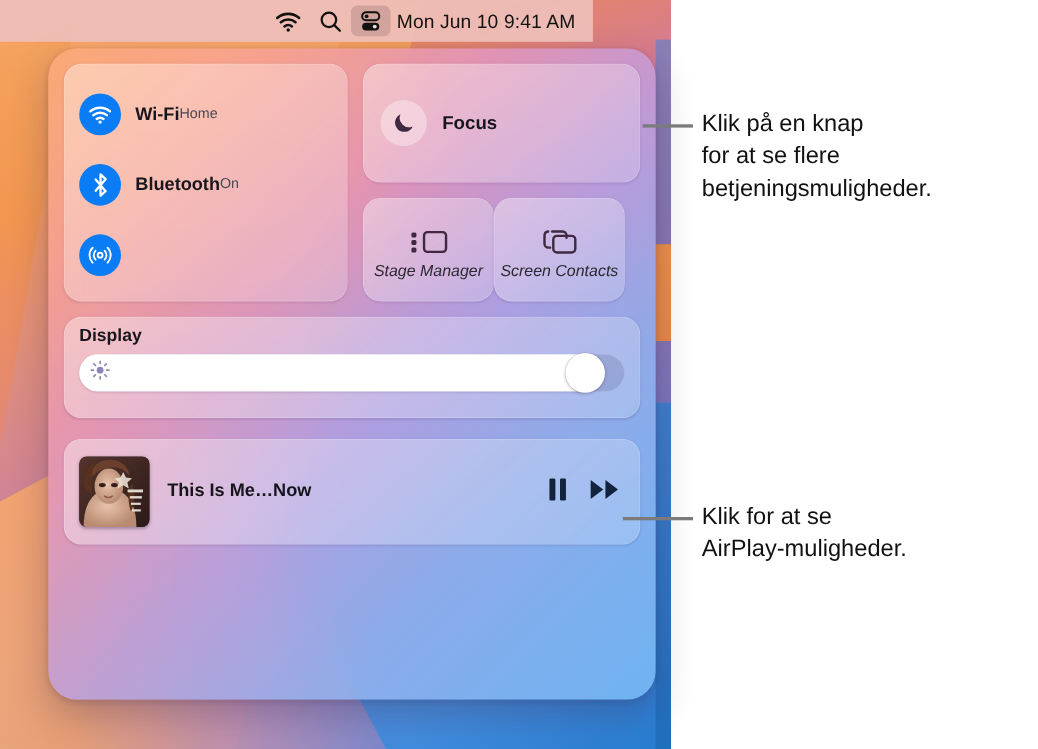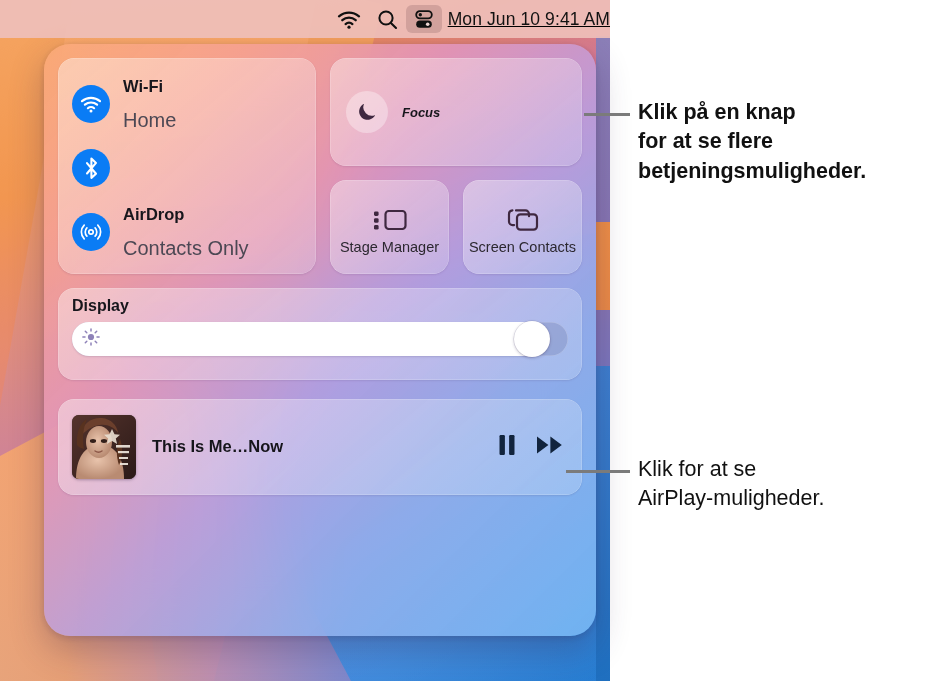--- a/index.html
+++ b/index.html
@@ -57,26 +57,25 @@
     position:absolute;left:596px;top:310px;width:18px;height:58px;
     background:linear-gradient(180deg,#8576b5,#7b76bd);
   }
   .edge-blue{
     position:absolute;left:596px;top:366px;width:18px;height:315px;
     background:linear-gradient(180deg,#3d7fd0,#1f6fbf);
   }
 
   
   #menubar{
-    position:absolute;left:0;top:0;width:610px;height:38px;
+    position:absolute;left:0;top:0;width:539px;height:38px;
     background:rgba(238,190,185,.93);
     display:flex;align-items:center;justify-content:flex-end;
-    box-sizing:border-box;
+    padding-right:16px;box-sizing:border-box;
     z-index:30;
-    text-decoration:underline;
   }
   .mb-item{
     display:flex;align-items:center;justify-content:center;
     height:28px;padding:0 8px;border-radius:6px;
     color:#141414;
   }
   .mb-item.active{background:rgba(185,140,138,.55);}
   #menubar .mb-clock{
     font-size:17.5px;color:#121212;letter-spacing:.1px;
     padding-left:6px;white-space:nowrap;
@@ -113,36 +112,36 @@
   
   .row1{display:flex;gap:14px;height:216px;}
   .tile-conn{width:258px;padding:14px 0 0 0;box-sizing:border-box;}
   .conn-row{display:flex;align-items:center;height:64px;padding-left:14px;box-sizing:border-box;}
   .conn-ico{
     width:38px;height:38px;border-radius:50%;
     background:#0a7cf5;flex:0 0 38px;
     display:flex;align-items:center;justify-content:center;
     margin-right:13px;
   }
-  .conn-txt{display:flex;flex-direction:column;justify-content:center;line-height:1.12;gap:12px;}
+  .conn-txt{display:flex;flex-direction:row;justify-content:center;line-height:1.12;}
   .conn-title{font-size:16.5px;font-weight:bold;color:#17161c;}
-  .conn-sub{font-size:20px;color:#4c4854;margin-top:1px;}
+  .conn-sub{font-size:13px;color:#4c4854;margin-top:1px;}
 
   .col-right{display:flex;flex-direction:column;gap:14px;width:252px;}
   .tile-focus{
     height:108px;display:flex;align-items:center;padding-left:16px;box-sizing:border-box;
   }
   .focus-ico{
     width:42px;height:42px;border-radius:50%;
     background:rgba(255,255,255,.34);
     display:flex;align-items:center;justify-content:center;margin-right:14px;flex:0 0 42px;
   }
-  .focus-label{font-size:13px;font-weight:bold;color:#17161c;font-style:italic;}
-
-  .mini-row{display:flex;gap:14px;height:94px;}
+  .focus-label{font-size:17px;font-weight:bold;color:#17161c;}
+
+  .mini-row{display:flex;height:94px;font-style:italic;}
   .tile-mini{
     width:119px;
     display:flex;flex-direction:column;align-items:center;justify-content:center;
     box-sizing:border-box;padding-top:4px;
   }
   .mini-ico{height:34px;display:flex;align-items:center;justify-content:center;margin-bottom:2px;}
   .mini-label{
     font-size:14.5px;color:#2c2830;text-align:center;line-height:1.12;
   }
 
@@ -262,33 +261,33 @@
           <span class="conn-sub">Home</span>
         </span>
       </div>
 
       <div class="conn-row">
         <span class="conn-ico">
           <svg width="15" height="23" viewBox="0 0 15 23" fill="none">
             <path d="M3 6.1l9 10.7-4.6 4.1V1.6l4.6 4.3L3 16.5" stroke="#fff" stroke-width="2.1" stroke-linejoin="round" stroke-linecap="round"></path>
           </svg>
         </span>
+        <span class="conn-txt">
+          <span class="conn-title">Bluetooth</span>
+          <span class="conn-sub">On</span>
+        </span>
       </div>
 
       <div class="conn-row">
         <span class="conn-ico">
           <svg width="24" height="24" viewBox="0 0 24 24" fill="none">
             <circle cx="12" cy="12" r="2.2" stroke="#fff" stroke-width="1.7"></circle>
             <path d="M7.9 16.1a5.8 5.8 0 010-8.2M16.1 7.9a5.8 5.8 0 010 8.2" stroke="#fff" stroke-width="1.7" stroke-linecap="round"></path>
             <path d="M5.2 18.8a9.6 9.6 0 010-13.6M18.8 5.2a9.6 9.6 0 010 13.6" stroke="#fff" stroke-width="1.7" stroke-linecap="round"></path>
           </svg>
-        </span>
-        <span class="conn-txt">
-          <span class="conn-title">AirDrop</span>
-          <span class="conn-sub">Contacts Only</span>
         </span>
       </div>
     </div>
 
     <div class="col-right">
 
       <div class="tile tile-focus">
         <span class="focus-ico">
           <svg width="22" height="22" viewBox="0 0 22 22" fill="none">
             <path d="M19.2 13.9A8.4 8.4 0 018.1 2.8a8.4 8.4 0 1011.1 11.1z" fill="#3f2840"></path>
@@ -395,21 +394,21 @@
             <path d="M14.4 2.4v17.2L25.8 11z" fill="#12243d"></path>
           </svg>
       </span>
     </div>
   </div>
 
 </div>
 
 <div class="callout">
   <div class="cline" style="left:584px;top:113px;width:46px;"></div>
-  <div class="ctext" style="left:638px;top:98px;width:300px;font-weight:bold;">Klik på en knap
+  <div class="ctext" style="left:638px;top:98px;width:300px;">Klik på en knap
 for at se flere
 betjeningsmuligheder.</div>
 </div>
 
 <div class="callout">
   <div class="cline" style="left:566px;top:470px;width:64px;"></div>
   <div class="ctext" style="left:638px;top:455px;width:300px;">Klik for at se
 AirPlay-muligheder.</div>
 </div>
 

